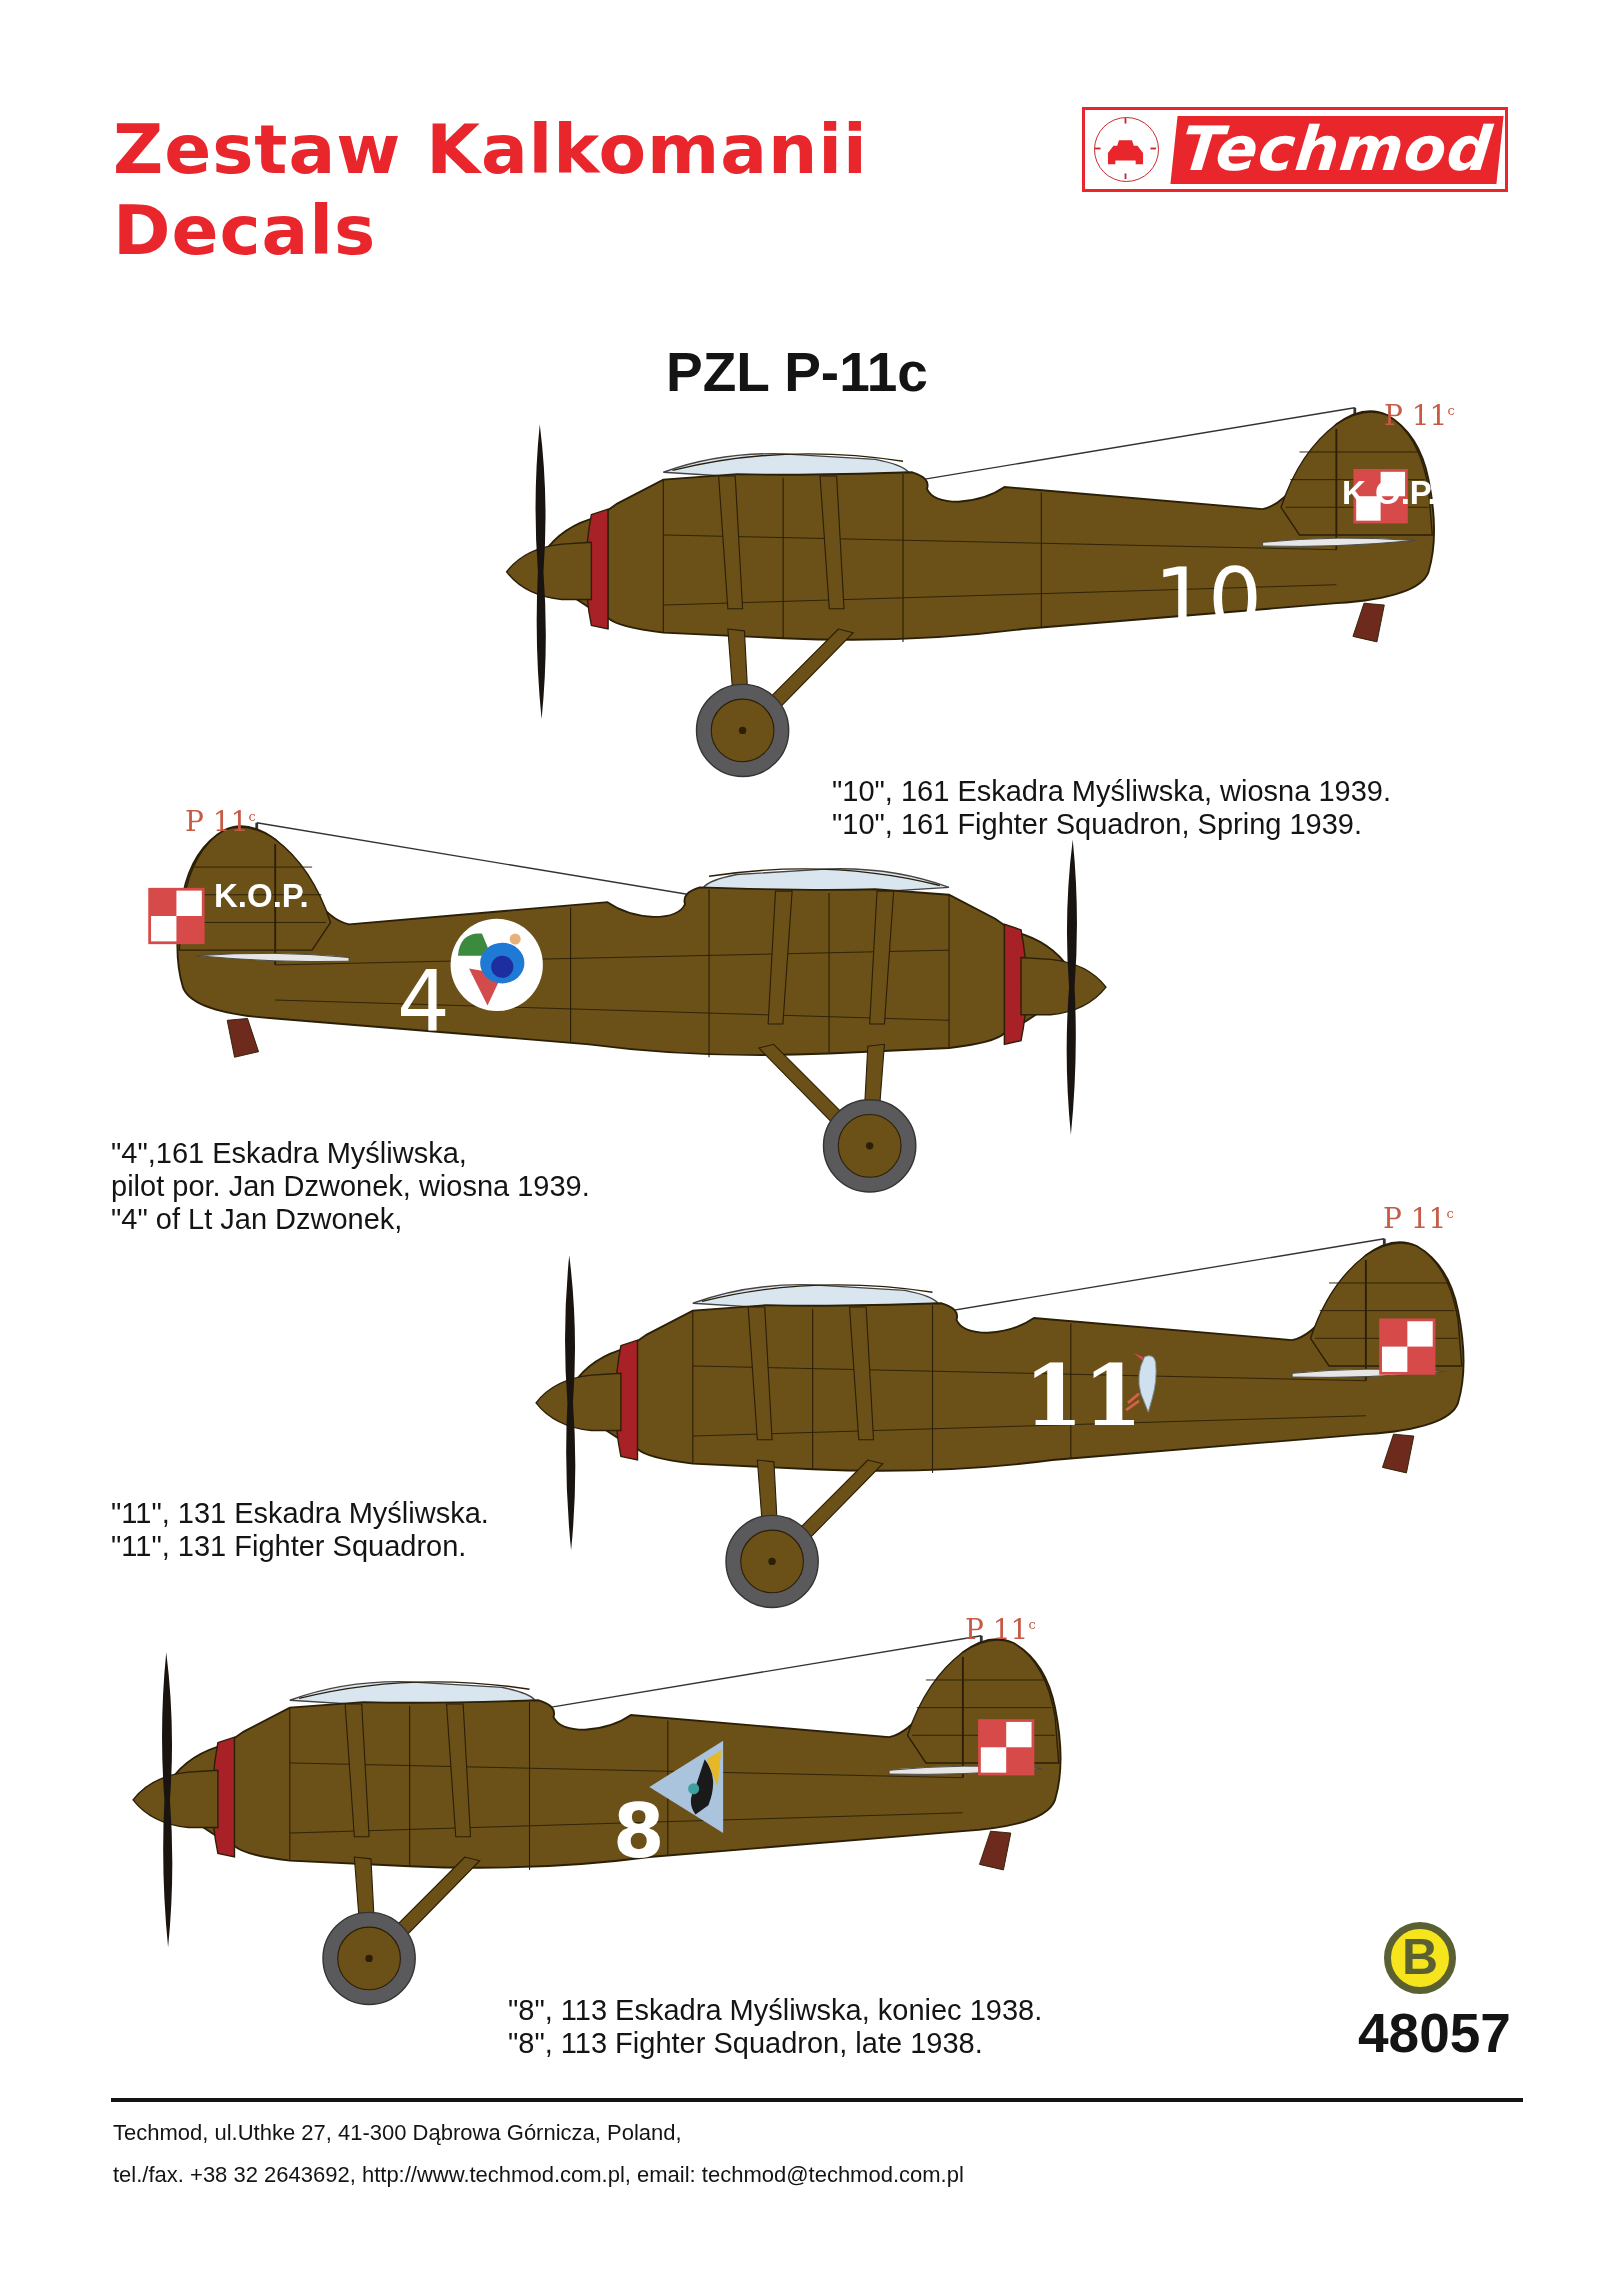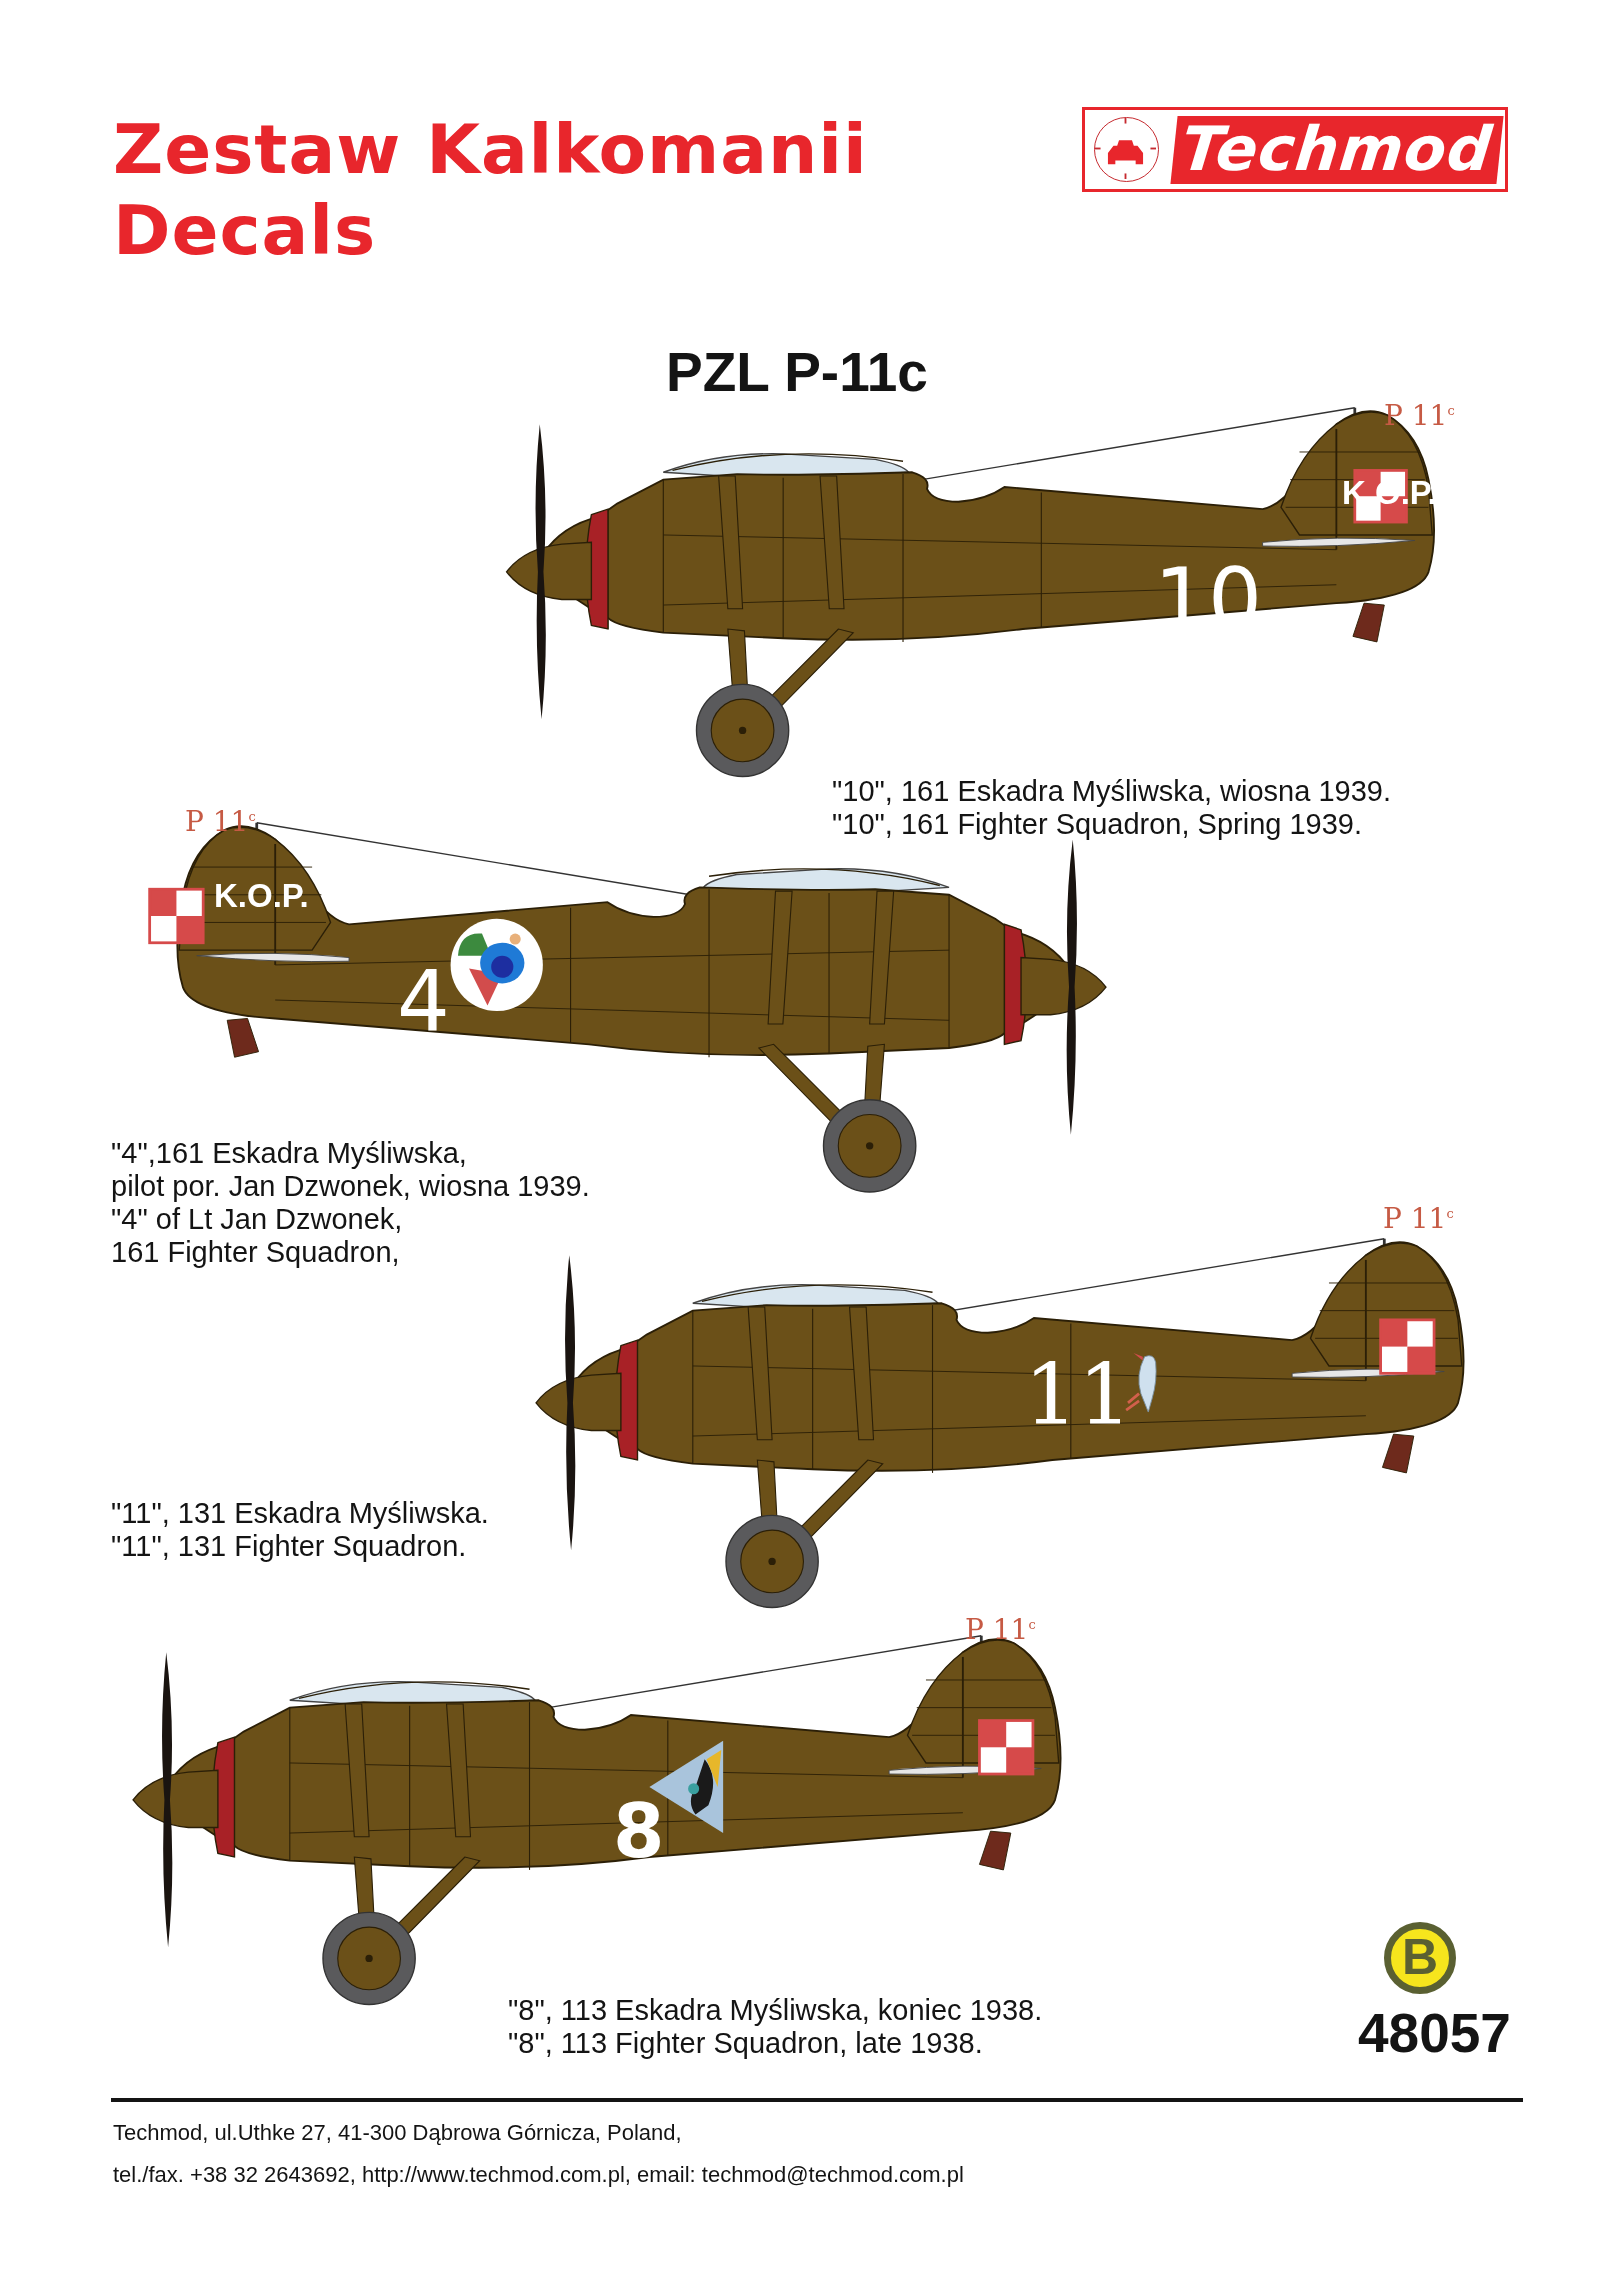--- a/index.html
+++ b/index.html
@@ -133,41 +133,40 @@
     <circle cx="20" cy="-28" r="6" fill="#e8b07a"></circle>
   </g>
 </svg>
 <div class="abs" style="left:185px;top:805px;color:#c65a44;font-family:'DejaVu Serif',serif;font-size:28px;"><span>P 11</span><sup style="font-size:13px">c</sup></div>
 <div class="abs" style="left:214px;top:877px;color:#fff;font-weight:bold;font-size:33px;">K.O.P.</div>
 <div class="abs" style="left:397px;top:956px;color:#fff;font-size:83px;line-height:92px;font-family:'DejaVu Sans',sans-serif;">4</div>
 <div class="abs caption cap2">
   <div>"4",161 Eskadra Myśliwska,</div>
   <div>pilot por. Jan Dzwonek, wiosna 1939.</div>
   <div>"4" of Lt Jan Dzwonek,</div>
-  <div>161 Fighter Squadron,</div>
 </div>
 
 <svg class="plane" style="left:517px;top:1200px" width="997" height="461" viewBox="0 0 1040 500">
   <g transform="translate(0,20)">
       <use href="#plane-left"></use>
     </g>
   <g transform="translate(916,130)">
     <rect width="58" height="58" fill="#fff"></rect>
       <rect width="29" height="29" fill="#d64a4a"></rect>
       <rect x="29" y="29" width="29" height="29" fill="#d64a4a"></rect>
     <rect width="58" height="58" fill="none" stroke="#d64a4a" stroke-width="3"></rect>
   </g>
   <g transform="translate(660,196)">
     <path d="M0 -26 Q10 -30 12 -20 Q14 0 8 20 L4 34 L-4 14 Q-10 -6 0 -26 Z" fill="#cfe0ee" stroke="#7a8fa0" stroke-width="1"></path>
     <path d="M-2 -26 L-12 -30 L-2 -22 Z" fill="#d24c4c"></path>
     <path d="M-6 14 L-18 24 M-6 22 L-20 32" stroke="#d2604c" stroke-width="3"></path>
   </g>
 </svg>
 <div class="abs" style="left:1383px;top:1202px;color:#c65a44;font-family:'DejaVu Serif',serif;font-size:28px;"><span>P 11</span><sup style="font-size:13px">c</sup></div>
-<div class="abs" style="left:1024px;top:1349px;color:#fff;font-weight:normal;font-size:85px;line-height:92px;font-family:'DejaVu Serif',serif;">11</div>
+<div class="abs" style="left:1024px;top:1349px;color:#fff;font-weight:bold;font-size:85px;line-height:92px;font-family:'DejaVu Serif',serif;">11</div>
 <div class="abs caption cap3">
   <div>"11", 131 Eskadra Myśliwska.</div>
   <div>"11", 131 Fighter Squadron.</div>
 </div>
 
 <svg class="plane" style="left:114px;top:1597px" width="997" height="461" viewBox="0 0 1040 500">
   <g transform="translate(0,20)">
       <use href="#plane-left"></use>
     </g>
   <g transform="translate(918,134)">

